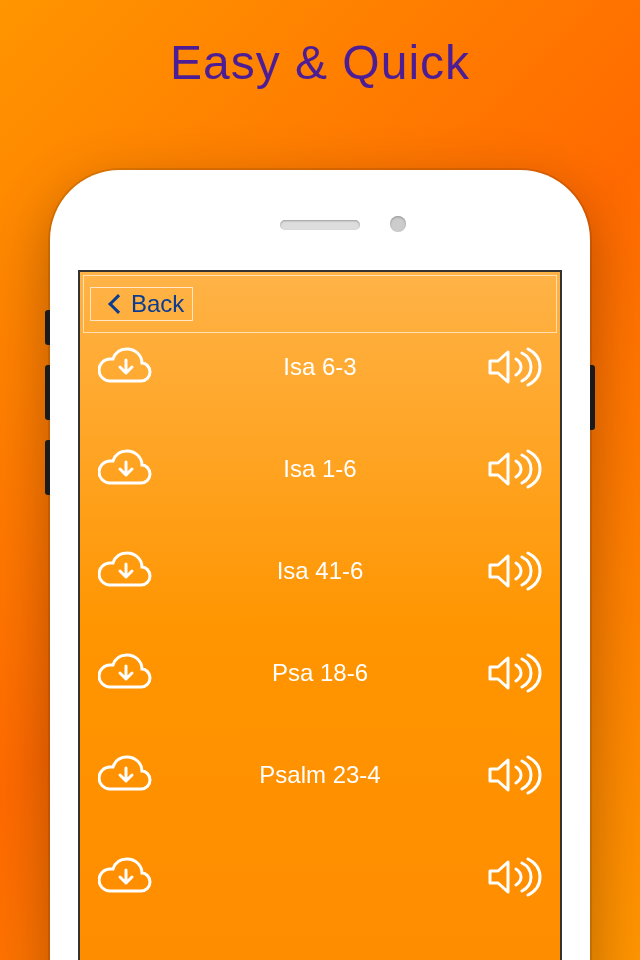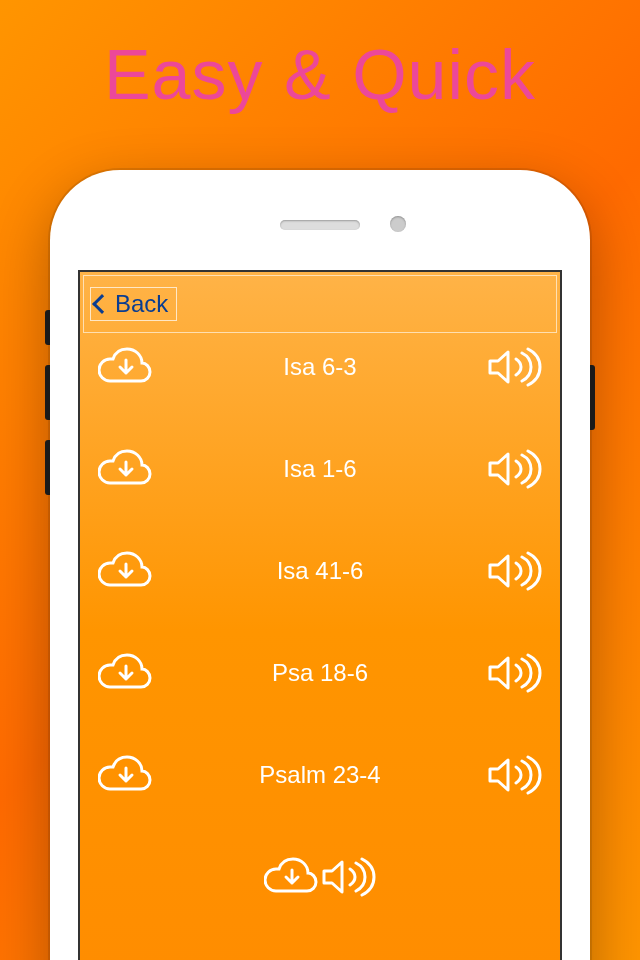--- a/index.html
+++ b/index.html
@@ -5,22 +5,22 @@
     * { margin: 0; padding: 0; box-sizing: border-box; }
     body {
       width: 640px;
       height: 960px;
       background: linear-gradient(135deg, #ff9500 0%, #ff6a00 50%, #ff9500 100%);
       font-family: -apple-system, BlinkMacSystemFont, "Helvetica Neue", sans-serif;
       overflow: hidden;
       position: relative;
     }
     .headline {
-      color: #ec4899;
-      font-size: 70px;
+      color: #4c1d95;
+      font-size: 48px;
       font-weight: 200;
       text-align: center;
       padding-top: 35px;
       letter-spacing: 1px;
       font-stretch: condensed;
     }
     .phone-frame {
       position: absolute;
       top: 170px;
       left: 50%;
@@ -91,40 +91,40 @@
       border: 1px solid rgba(255,255,255,0.6);
       margin: 3px;
       display: flex;
       align-items: center;
       padding-left: 6px;
     }
     .back-btn {
       display: flex;
       align-items: center;
       border: 1px solid rgba(255,255,255,0.7);
-      padding: 2px 8px 2px 4px;
+      padding: 2px 8px 2px 20px;
       color: #0a3d91;
       font-size: 24px;
     }
     .back-chevron {
       width: 14px;
       height: 14px;
       border-left: 3px solid #0a3d91;
       border-bottom: 3px solid #0a3d91;
       transform: rotate(45deg);
       margin-right: 6px;
     }
     .list {
       padding: 0;
       margin-top: -20px;
     }
     .row {
       display: flex;
       align-items: center;
-      justify-content: center;
+      justify-content: space-between;
       height: 102px;
       padding: 0 18px;
     }
     .cloud-icon { width: 56px; height: 40px; }
     .title { color: #fff; font-size: 24px; font-weight: 300; flex: 1; text-align: center; }
     .speaker-icon { width: 56px; height: 40px; }
     svg { display: block; }
   </style>
 </head>
 <body>

